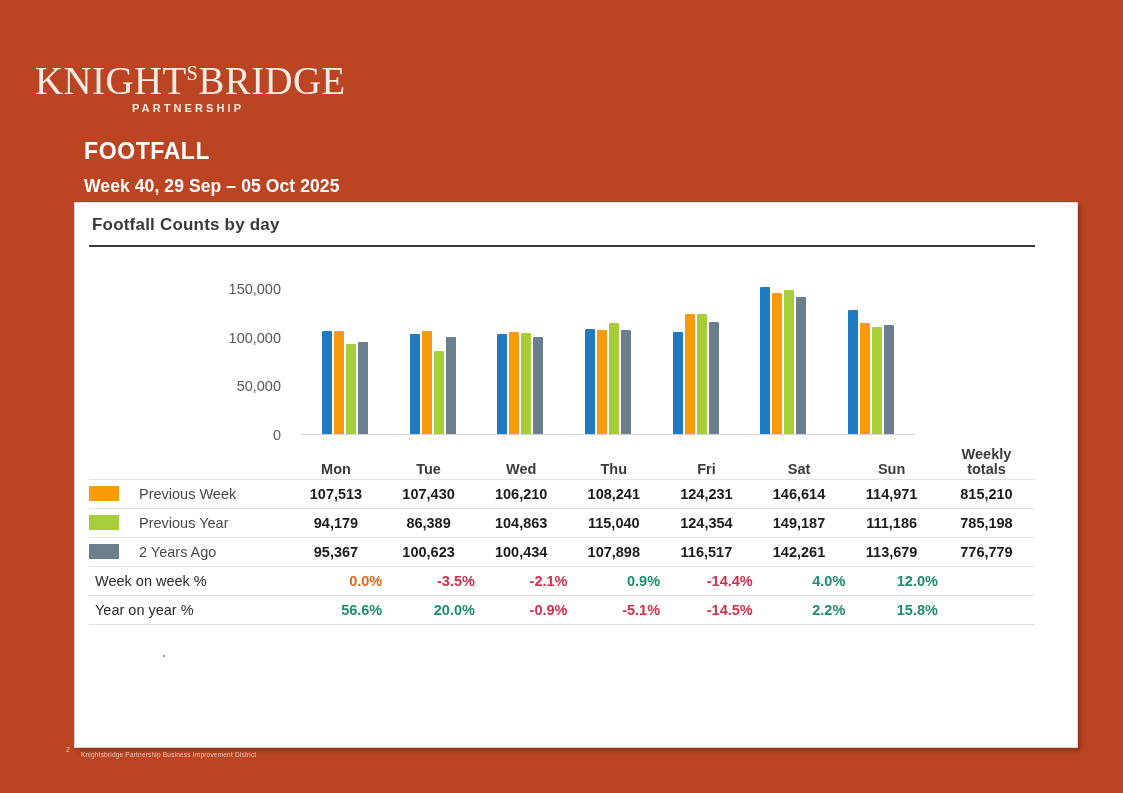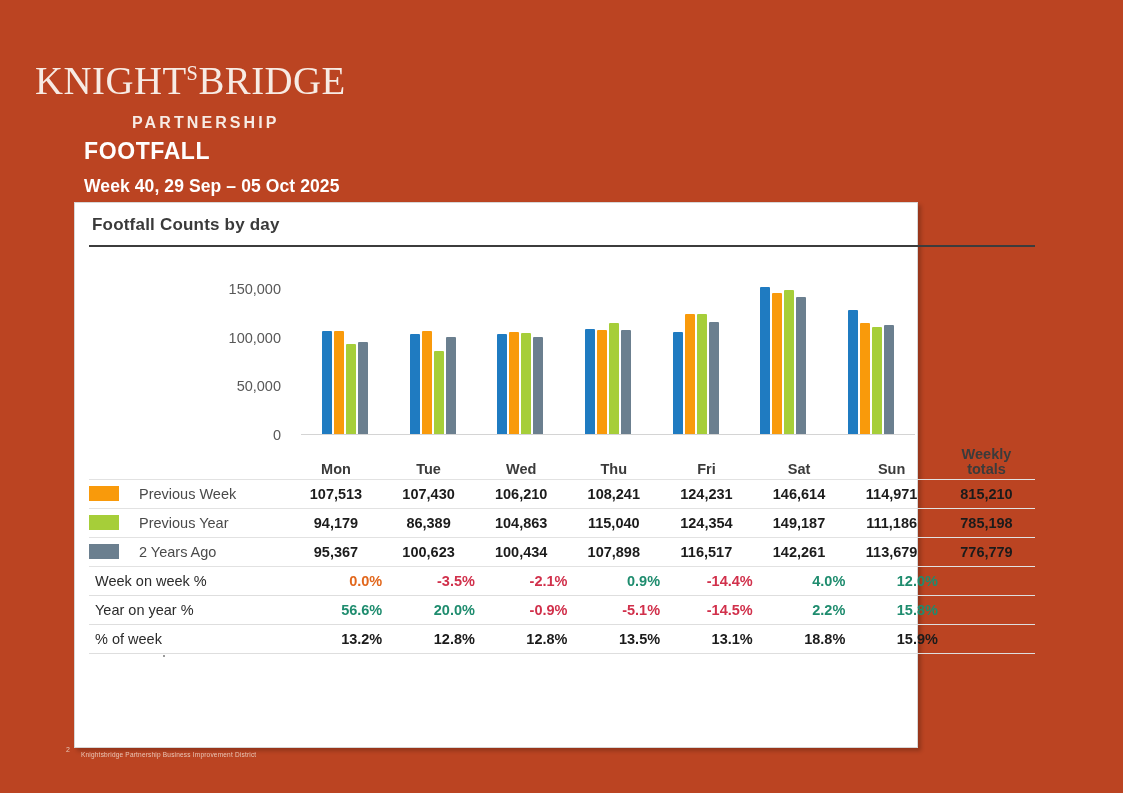--- a/index.html
+++ b/index.html
@@ -19,32 +19,32 @@
   .logo-word{
     font-family:"Liberation Serif", serif;
     font-size:40px;letter-spacing:0.5px;font-weight:400;
     line-height:42px;white-space:nowrap;
     font-stretch:condensed;
     transform:scaleX(0.97);
     transform-origin:left center;
   }
   .logo-word .sup{font-size:21px;vertical-align:14px;}
   .logo-sub{
-    font-size:16px;letter-spacing:3.1px;font-weight:bold;
-    margin-top:12px;margin-left:97px;color:#f7ebe4;
+    font-size:11px;letter-spacing:3.1px;font-weight:bold;
+    margin-top:0;margin-left:97px;color:#f7ebe4;
   }
 
   
   .title-block{position:absolute;left:84px;top:138px;color:#ffffff;}
   .title-main{font-size:23px;font-weight:bold;letter-spacing:0.6px;line-height:26px;}
   .title-sub{font-size:17.5px;font-weight:bold;letter-spacing:0.1px;margin-top:12px;line-height:20px;}
 
   
   .panel{
-    position:absolute;left:74px;top:202px;width:844px;height:546px;
+    position:absolute;left:74px;top:202px;width:1004px;height:546px;
     background:#ffffff;
     border:1px solid #d7d7d7;
     box-shadow:3px 3px 4px rgba(0,0,0,0.22);
     box-sizing:border-box;
   }
   .panel-title{
     position:absolute;left:17px;top:12px;
     font-size:17px;font-weight:bold;color:#3a3a3a;
     letter-spacing:0.2px;
   }
@@ -296,31 +296,20 @@
           <td class="lbl">Year on year %</td>
           <td class="pos">56.6%</td>
           <td class="pos">20.0%</td>
           <td class="neg">-0.9%</td>
           <td class="neg">-5.1%</td>
           <td class="neg">-14.5%</td>
           <td class="pos">2.2%</td>
           <td class="pos">15.8%</td>
           <td></td>
         </tr>
-        <tr class="pctrow">
-          <td class="lbl">% of week</td>
-          <td class="neu">13.2%</td>
-          <td class="neu">12.8%</td>
-          <td class="neu">12.8%</td>
-          <td class="neu">13.5%</td>
-          <td class="neu">13.1%</td>
-          <td class="neu">18.8%</td>
-          <td class="neu">15.9%</td>
-          <td></td>
-        </tr>
       </tbody>
   </table>
 </div>
 
 <div class="footer">
   <span class="pg">2</span>
   <span class="txt">Knightsbridge Partnership Business Improvement District</span>
 </div>
 
 </body></html>

